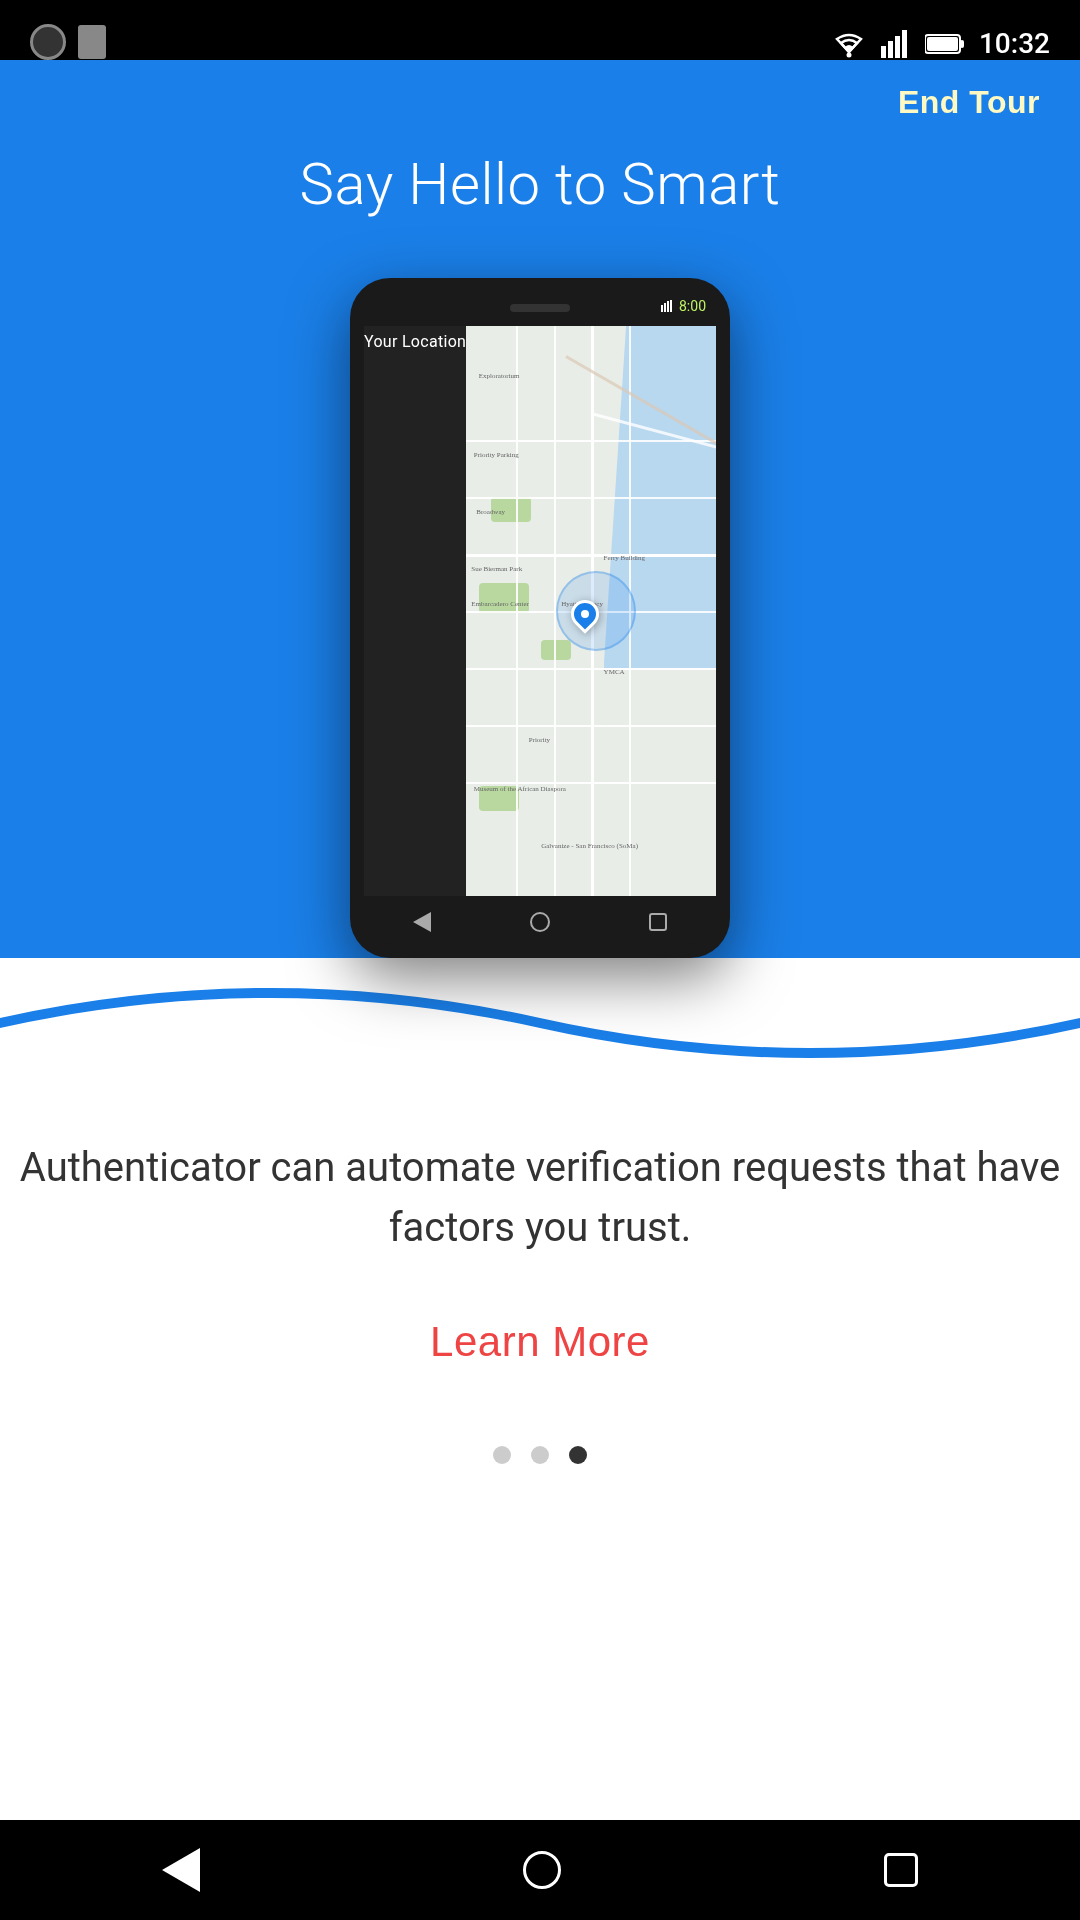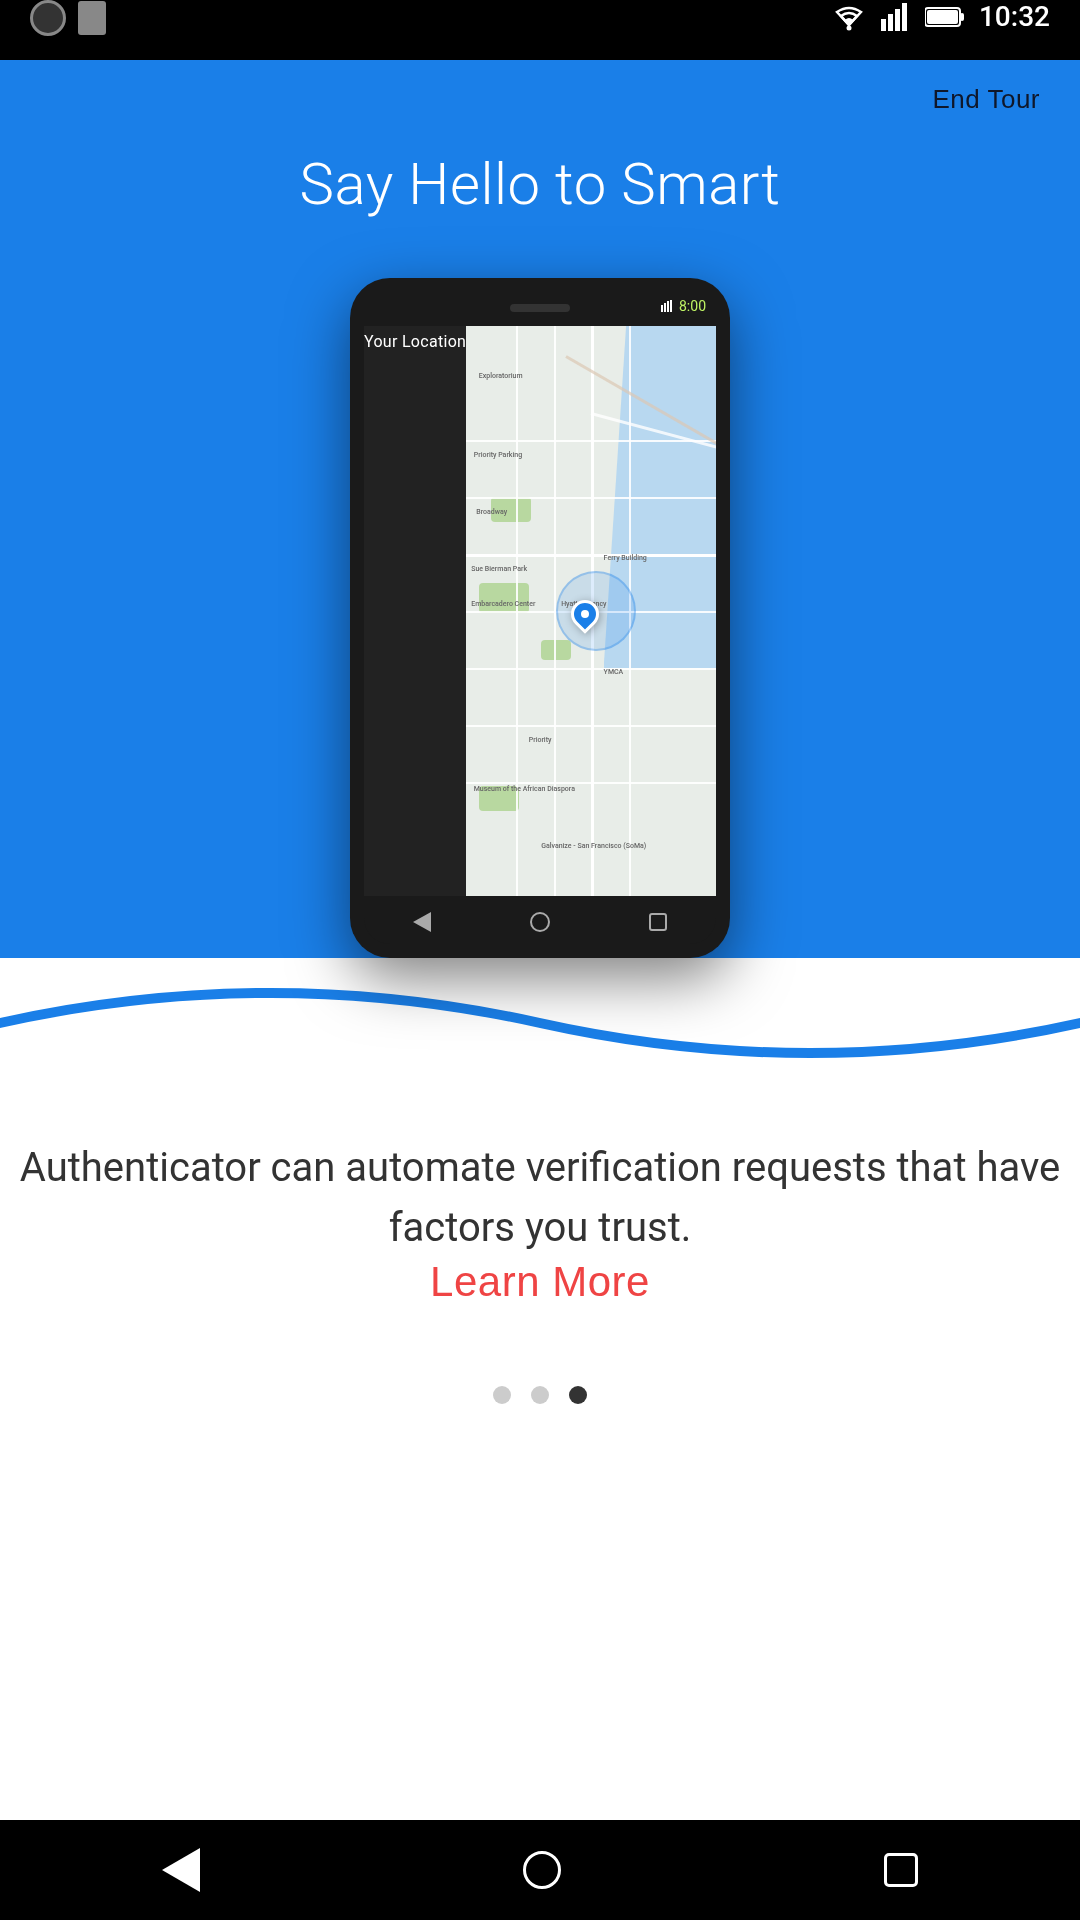--- a/index.html
+++ b/index.html
@@ -11,21 +11,21 @@
       overflow: hidden;
       background: #fff;
     }
 
     
     .status-bar {
       width: 100%;
       height: 60px;
       background: #000;
       display: flex;
-      align-items: flex-start;
+      align-items: flex-end;
       justify-content: space-between;
       padding: 0 30px;
       color: #fff;
     }
     .status-left {
       display: flex;
       align-items: center;
       gap: 12px;
     }
     .status-right {
@@ -48,23 +48,23 @@
       background: #888;
       border-radius: 3px;
       position: relative;
     }
 
     
     .end-tour-btn {
       position: absolute;
       top: 24px;
       right: 40px;
-      color: #0f172a;
-      font-size: 26px;
-      font-weight: 400;
+      color: #fef9c3;
+      font-size: 32px;
+      font-weight: 700;
       background: none;
       border: none;
       cursor: pointer;
       letter-spacing: 0.5px;
     }
 
     
     .main-title {
       text-align: center;
       color: #fff;
@@ -138,20 +138,21 @@
       padding: 6px 0;
       font-weight: 400;
       letter-spacing: 0.3px;
     }
 
     .map-area {
       flex: 1;
       background: #5eead4;
       position: relative;
       overflow: hidden;
+      font-family: Liberation Serif, serif;
     }
 
     
     .map-bg {
       position: absolute;
       inset: 0;
       background: #e8ede8;
     }
 
     
@@ -256,20 +257,21 @@
       width: 100%;
       height: 100%;
     }
 
     .description-text {
       font-size: 40px;
       color: #333;
       text-align: center;
       line-height: 1.5;
       font-weight: 400;
+      margin-bottom: 60px;
     }
 
     .learn-more-btn {
       color: #ef4444;
       font-size: 42px;
       font-weight: 400;
       background: none;
       border: none;
       cursor: pointer;
       letter-spacing: 0.5px;

